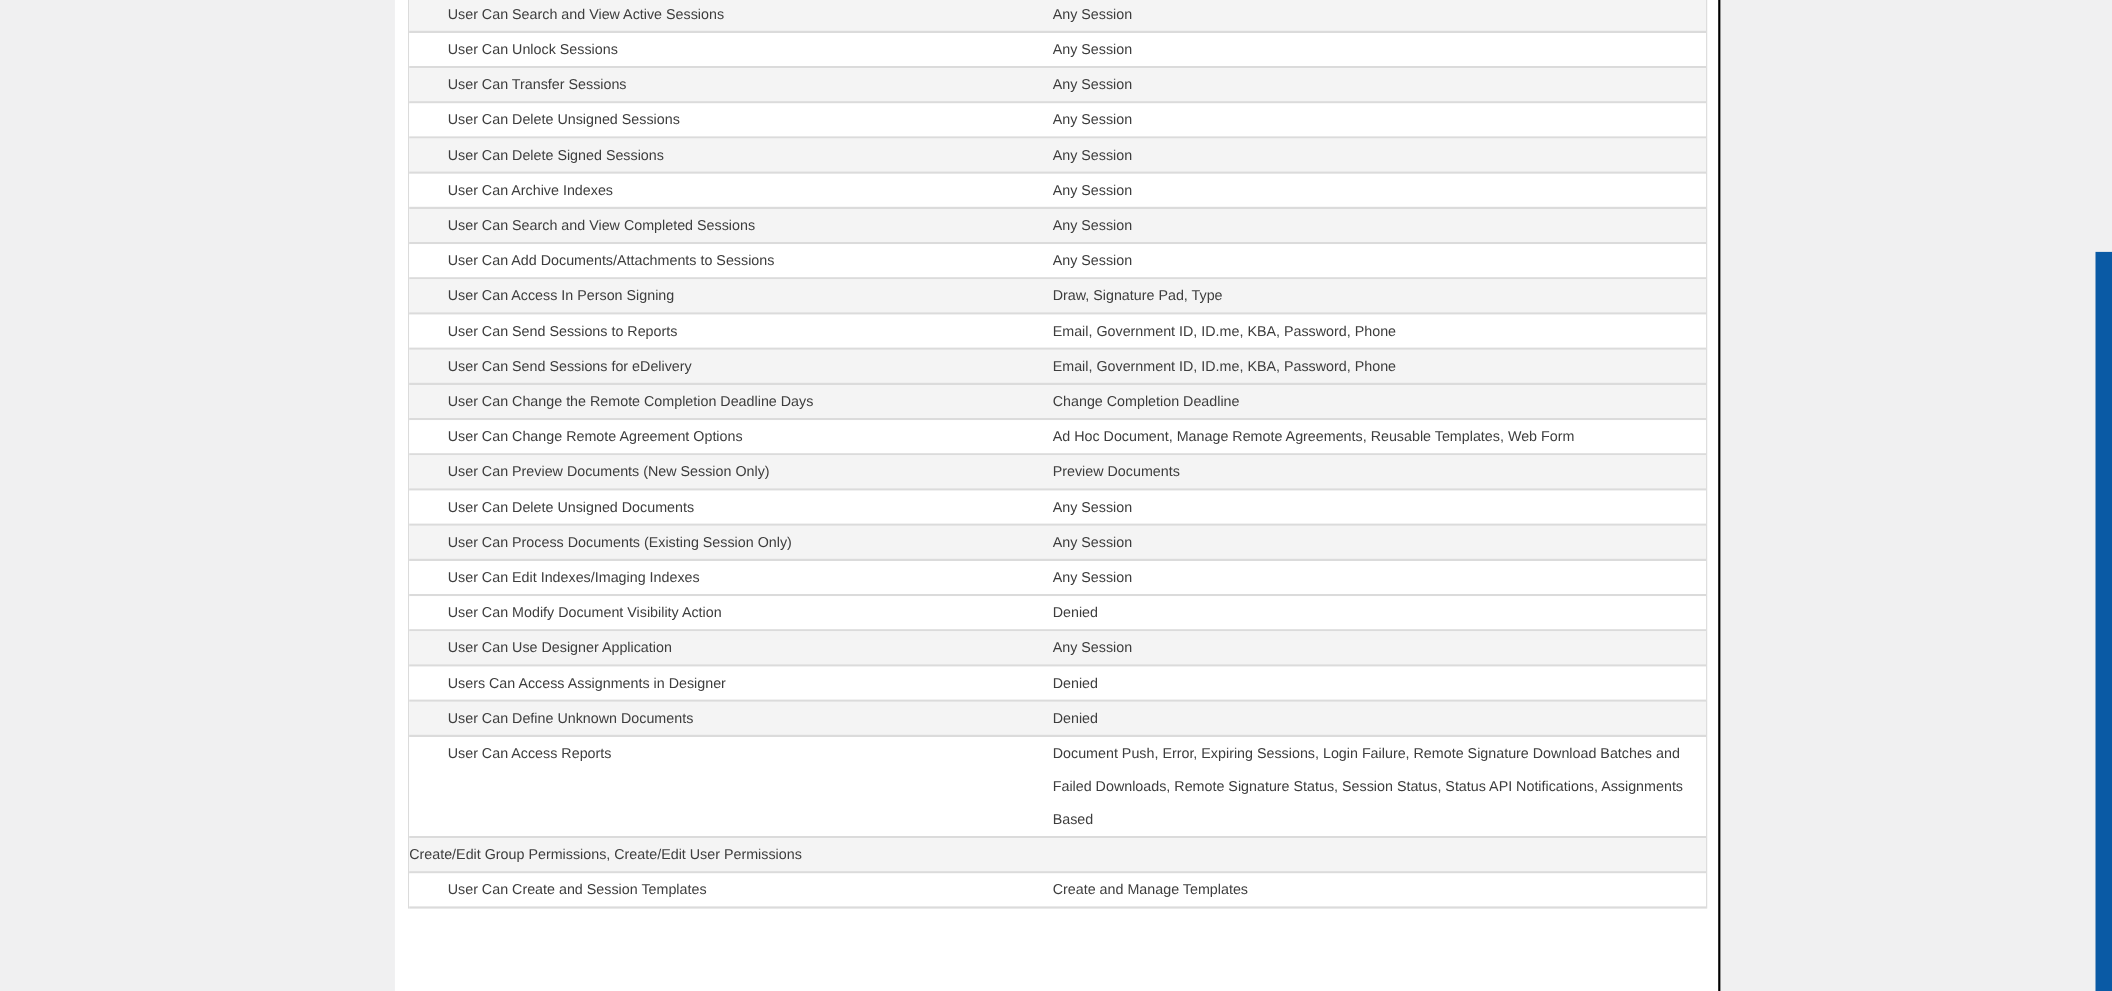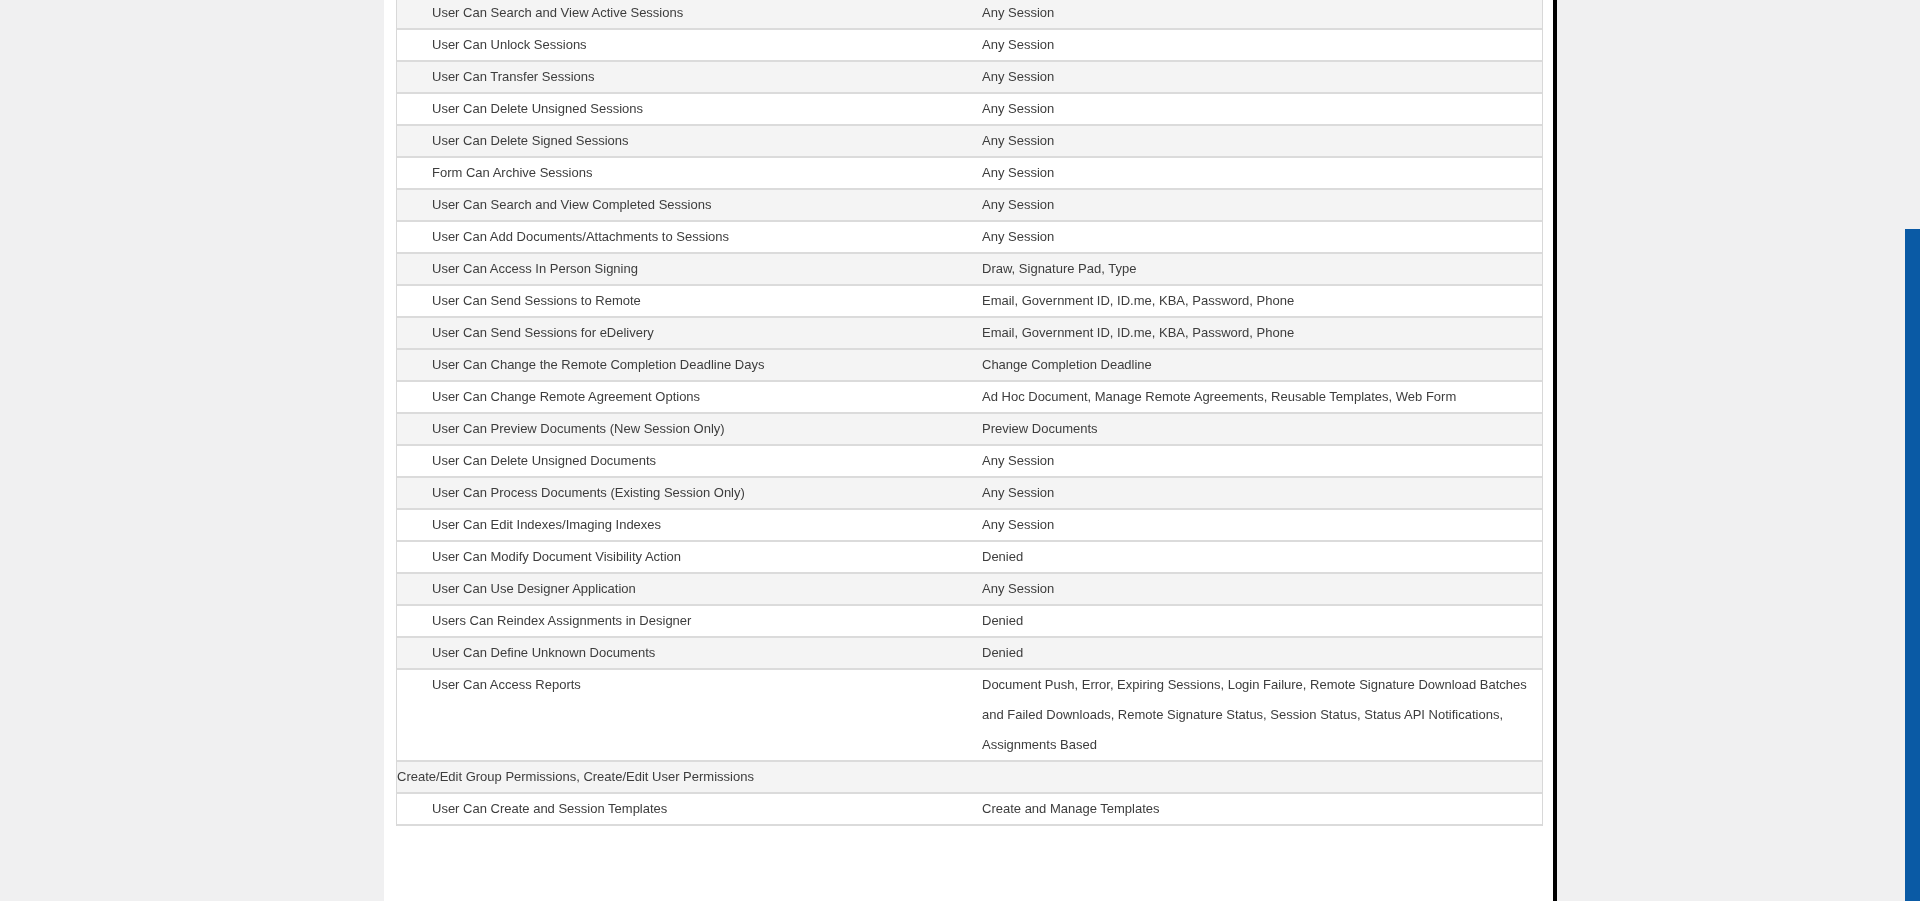--- a/index.html
+++ b/index.html
@@ -9,26 +9,27 @@
   body {
     width: 1920px;
     height: 901px;
     position: relative;
     overflow: hidden;
     background: var(--page-bg, #f0f0f1);
     font-family: "Liberation Sans", sans-serif;
   }
   .card {
     position: absolute;
-    left: 384px;
+    left: 359px;
     top: 0;
     width: 1169px;
     height: 901px;
     background: var(--card-bg, #ffffff);
-    border-right: 4px solid #000000;
+    border-right: 2px solid #000000;
+    padding-left: 34px;
   }
   .rows {
     position: absolute;
     left: 12px;
     right: 10px;
     top: -2px;
     border-left: 1px solid #d8d8d8;
     border-right: 1px solid #d8d8d8;
   }
   .row {
@@ -84,37 +85,37 @@
       </div>
       <div class="row">
         <div class="cell label">User Can Delete Unsigned Sessions</div>
         <div class="cell value">Any Session</div>
       </div>
       <div class="row alt">
         <div class="cell label">User Can Delete Signed Sessions</div>
         <div class="cell value">Any Session</div>
       </div>
       <div class="row">
-        <div class="cell label">Form Can Archive Sessions</div>
+        <div class="cell label">User Can Archive Indexes</div>
         <div class="cell value">Any Session</div>
       </div>
       <div class="row alt">
         <div class="cell label">User Can Search and View Completed Sessions</div>
         <div class="cell value">Any Session</div>
       </div>
       <div class="row">
         <div class="cell label">User Can Add Documents/Attachments to Sessions</div>
         <div class="cell value">Any Session</div>
       </div>
       <div class="row alt">
         <div class="cell label">User Can Access In Person Signing</div>
         <div class="cell value">Draw, Signature Pad, Type</div>
       </div>
       <div class="row">
-        <div class="cell label">User Can Send Sessions to Remote</div>
+        <div class="cell label">User Can Send Sessions to Reports</div>
         <div class="cell value">Email, Government ID, ID.me, KBA, Password, Phone</div>
       </div>
       <div class="row alt">
         <div class="cell label">User Can Send Sessions for eDelivery</div>
         <div class="cell value">Email, Government ID, ID.me, KBA, Password, Phone</div>
       </div>
       <div class="row alt">
         <div class="cell label">User Can Change the Remote Completion Deadline Days</div>
         <div class="cell value">Change Completion Deadline</div>
       </div>
@@ -140,21 +141,21 @@
       </div>
       <div class="row">
         <div class="cell label">User Can Modify Document Visibility Action</div>
         <div class="cell value">Denied</div>
       </div>
       <div class="row alt">
         <div class="cell label">User Can Use Designer Application</div>
         <div class="cell value">Any Session</div>
       </div>
       <div class="row">
-        <div class="cell label">Users Can Reindex Assignments in Designer</div>
+        <div class="cell label">Users Can Access Assignments in Designer</div>
         <div class="cell value">Denied</div>
       </div>
       <div class="row alt">
         <div class="cell label">User Can Define Unknown Documents</div>
         <div class="cell value">Denied</div>
       </div>
       <div class="row">
         <div class="cell label">User Can Access Reports</div>
         <div class="cell value">Document Push, Error, Expiring Sessions, Login Failure, Remote Signature Download Batches and Failed Downloads, Remote Signature Status, Session Status, Status API Notifications, Assignments Based</div>
       </div>

